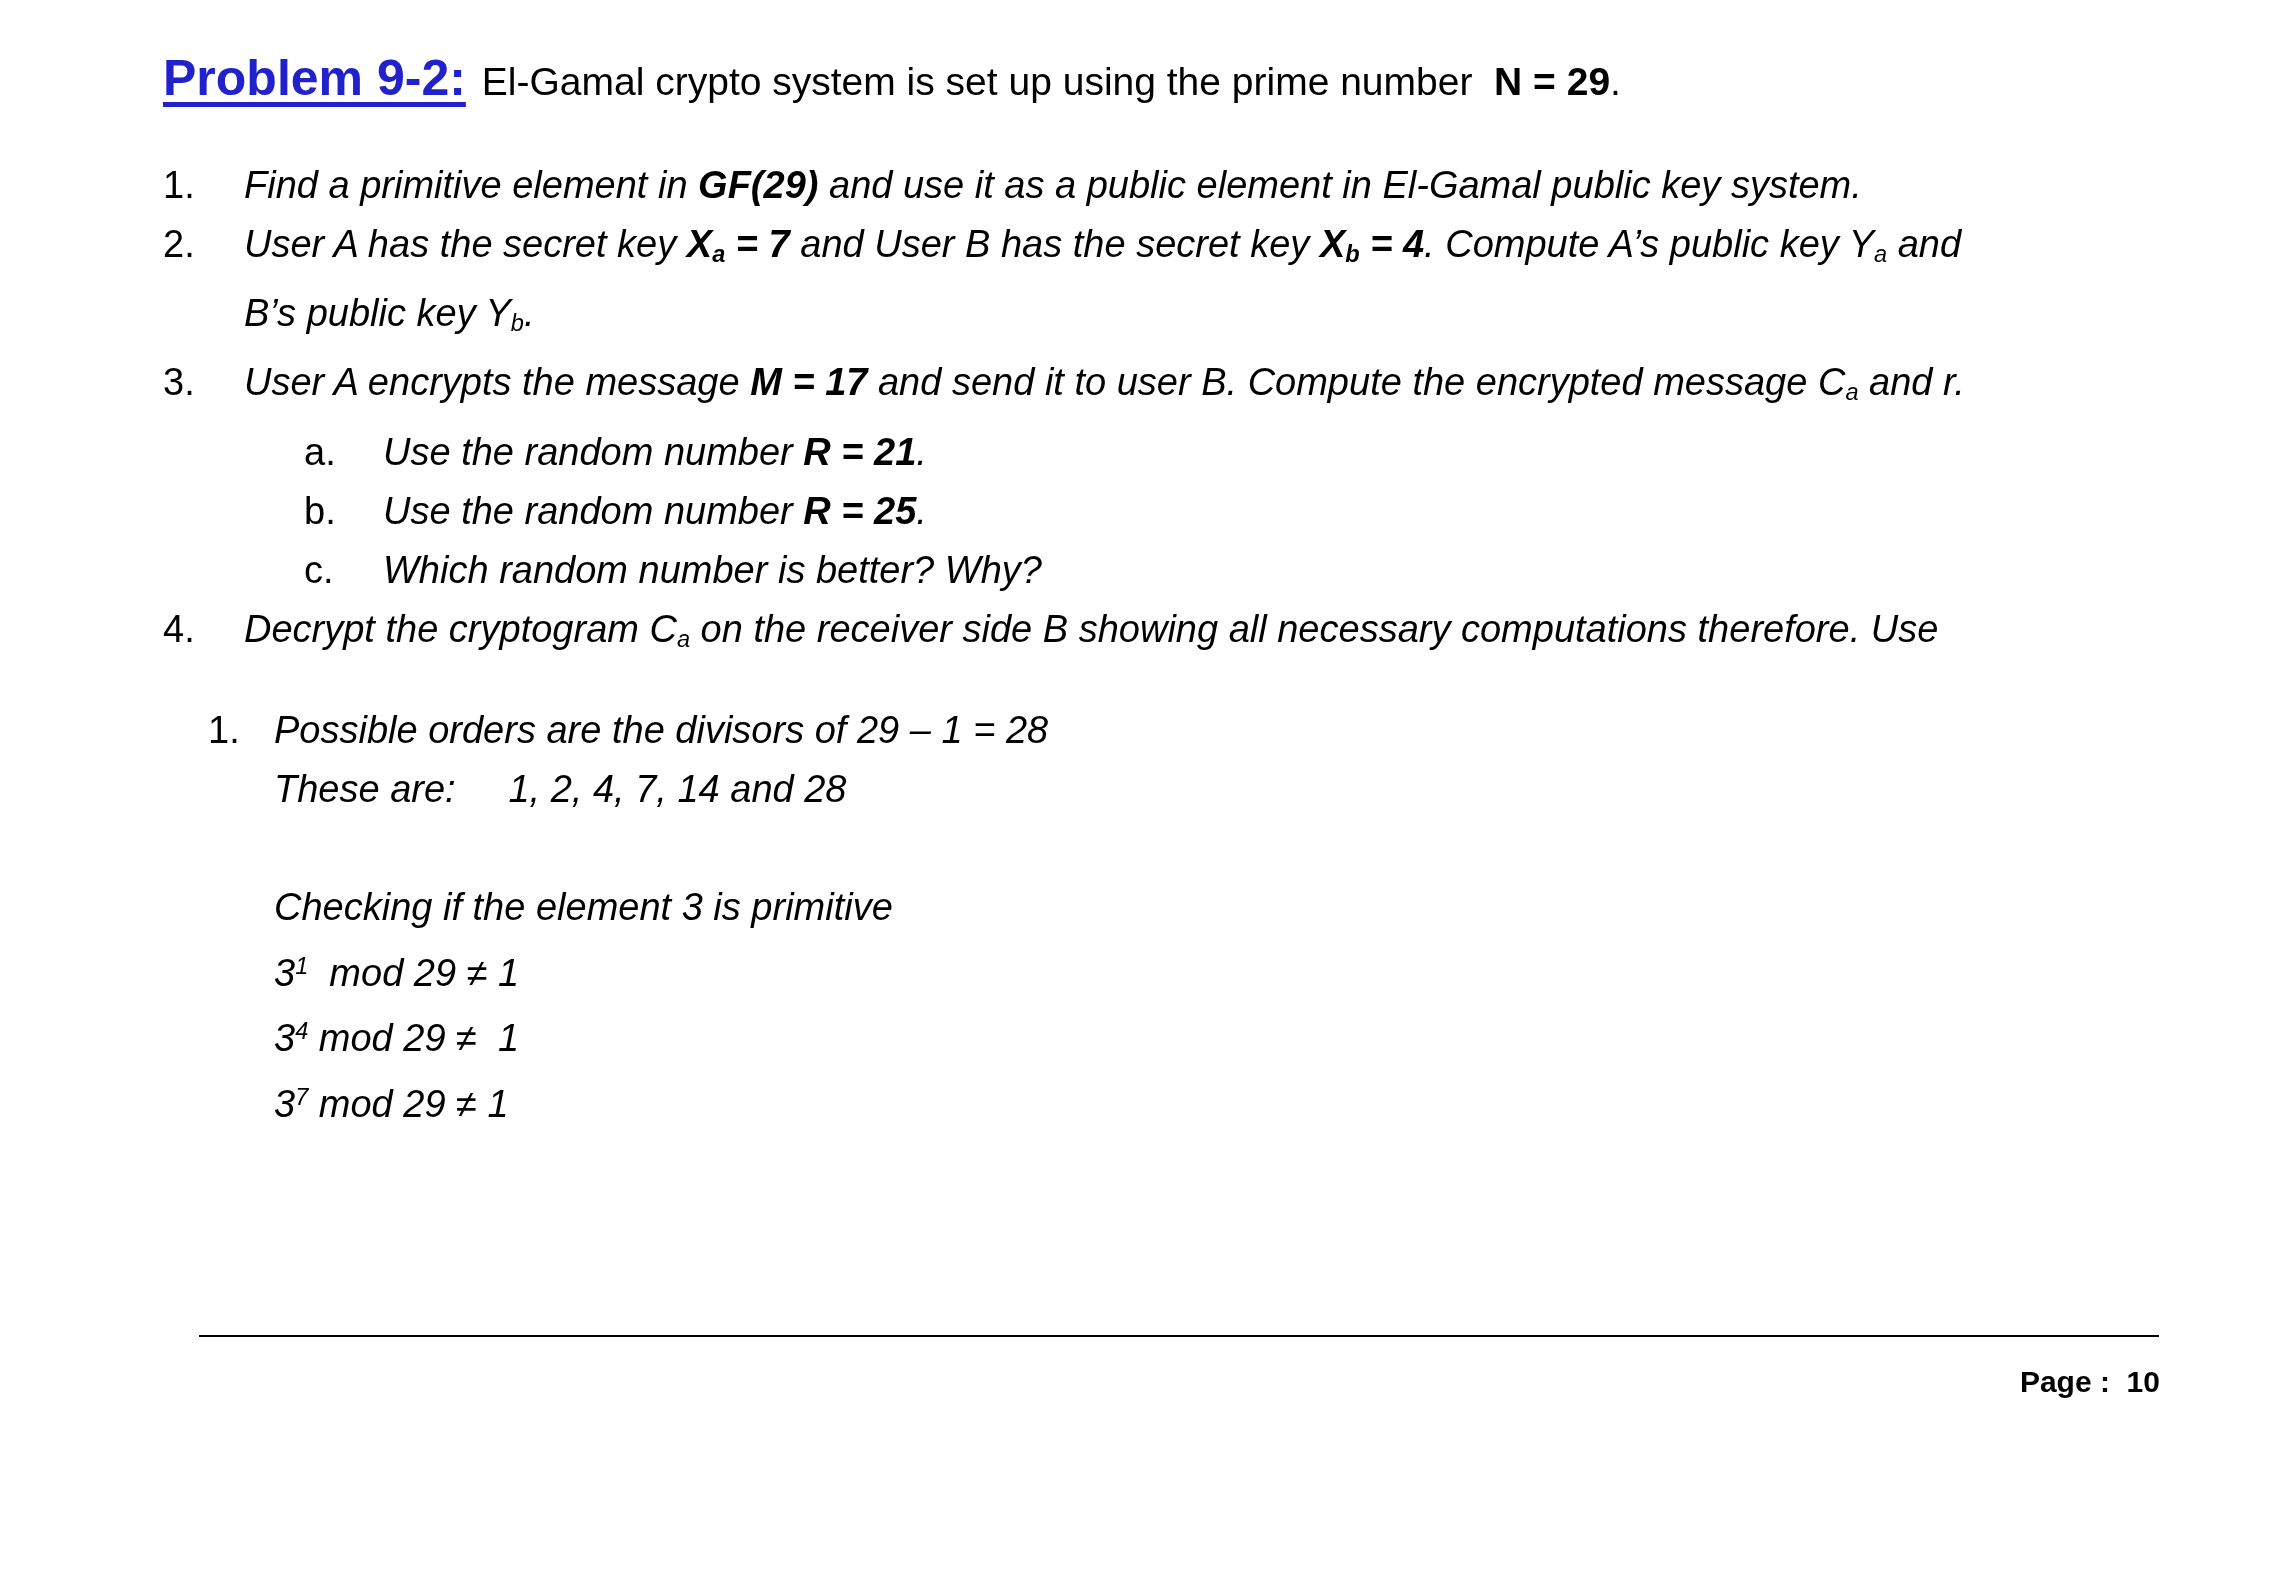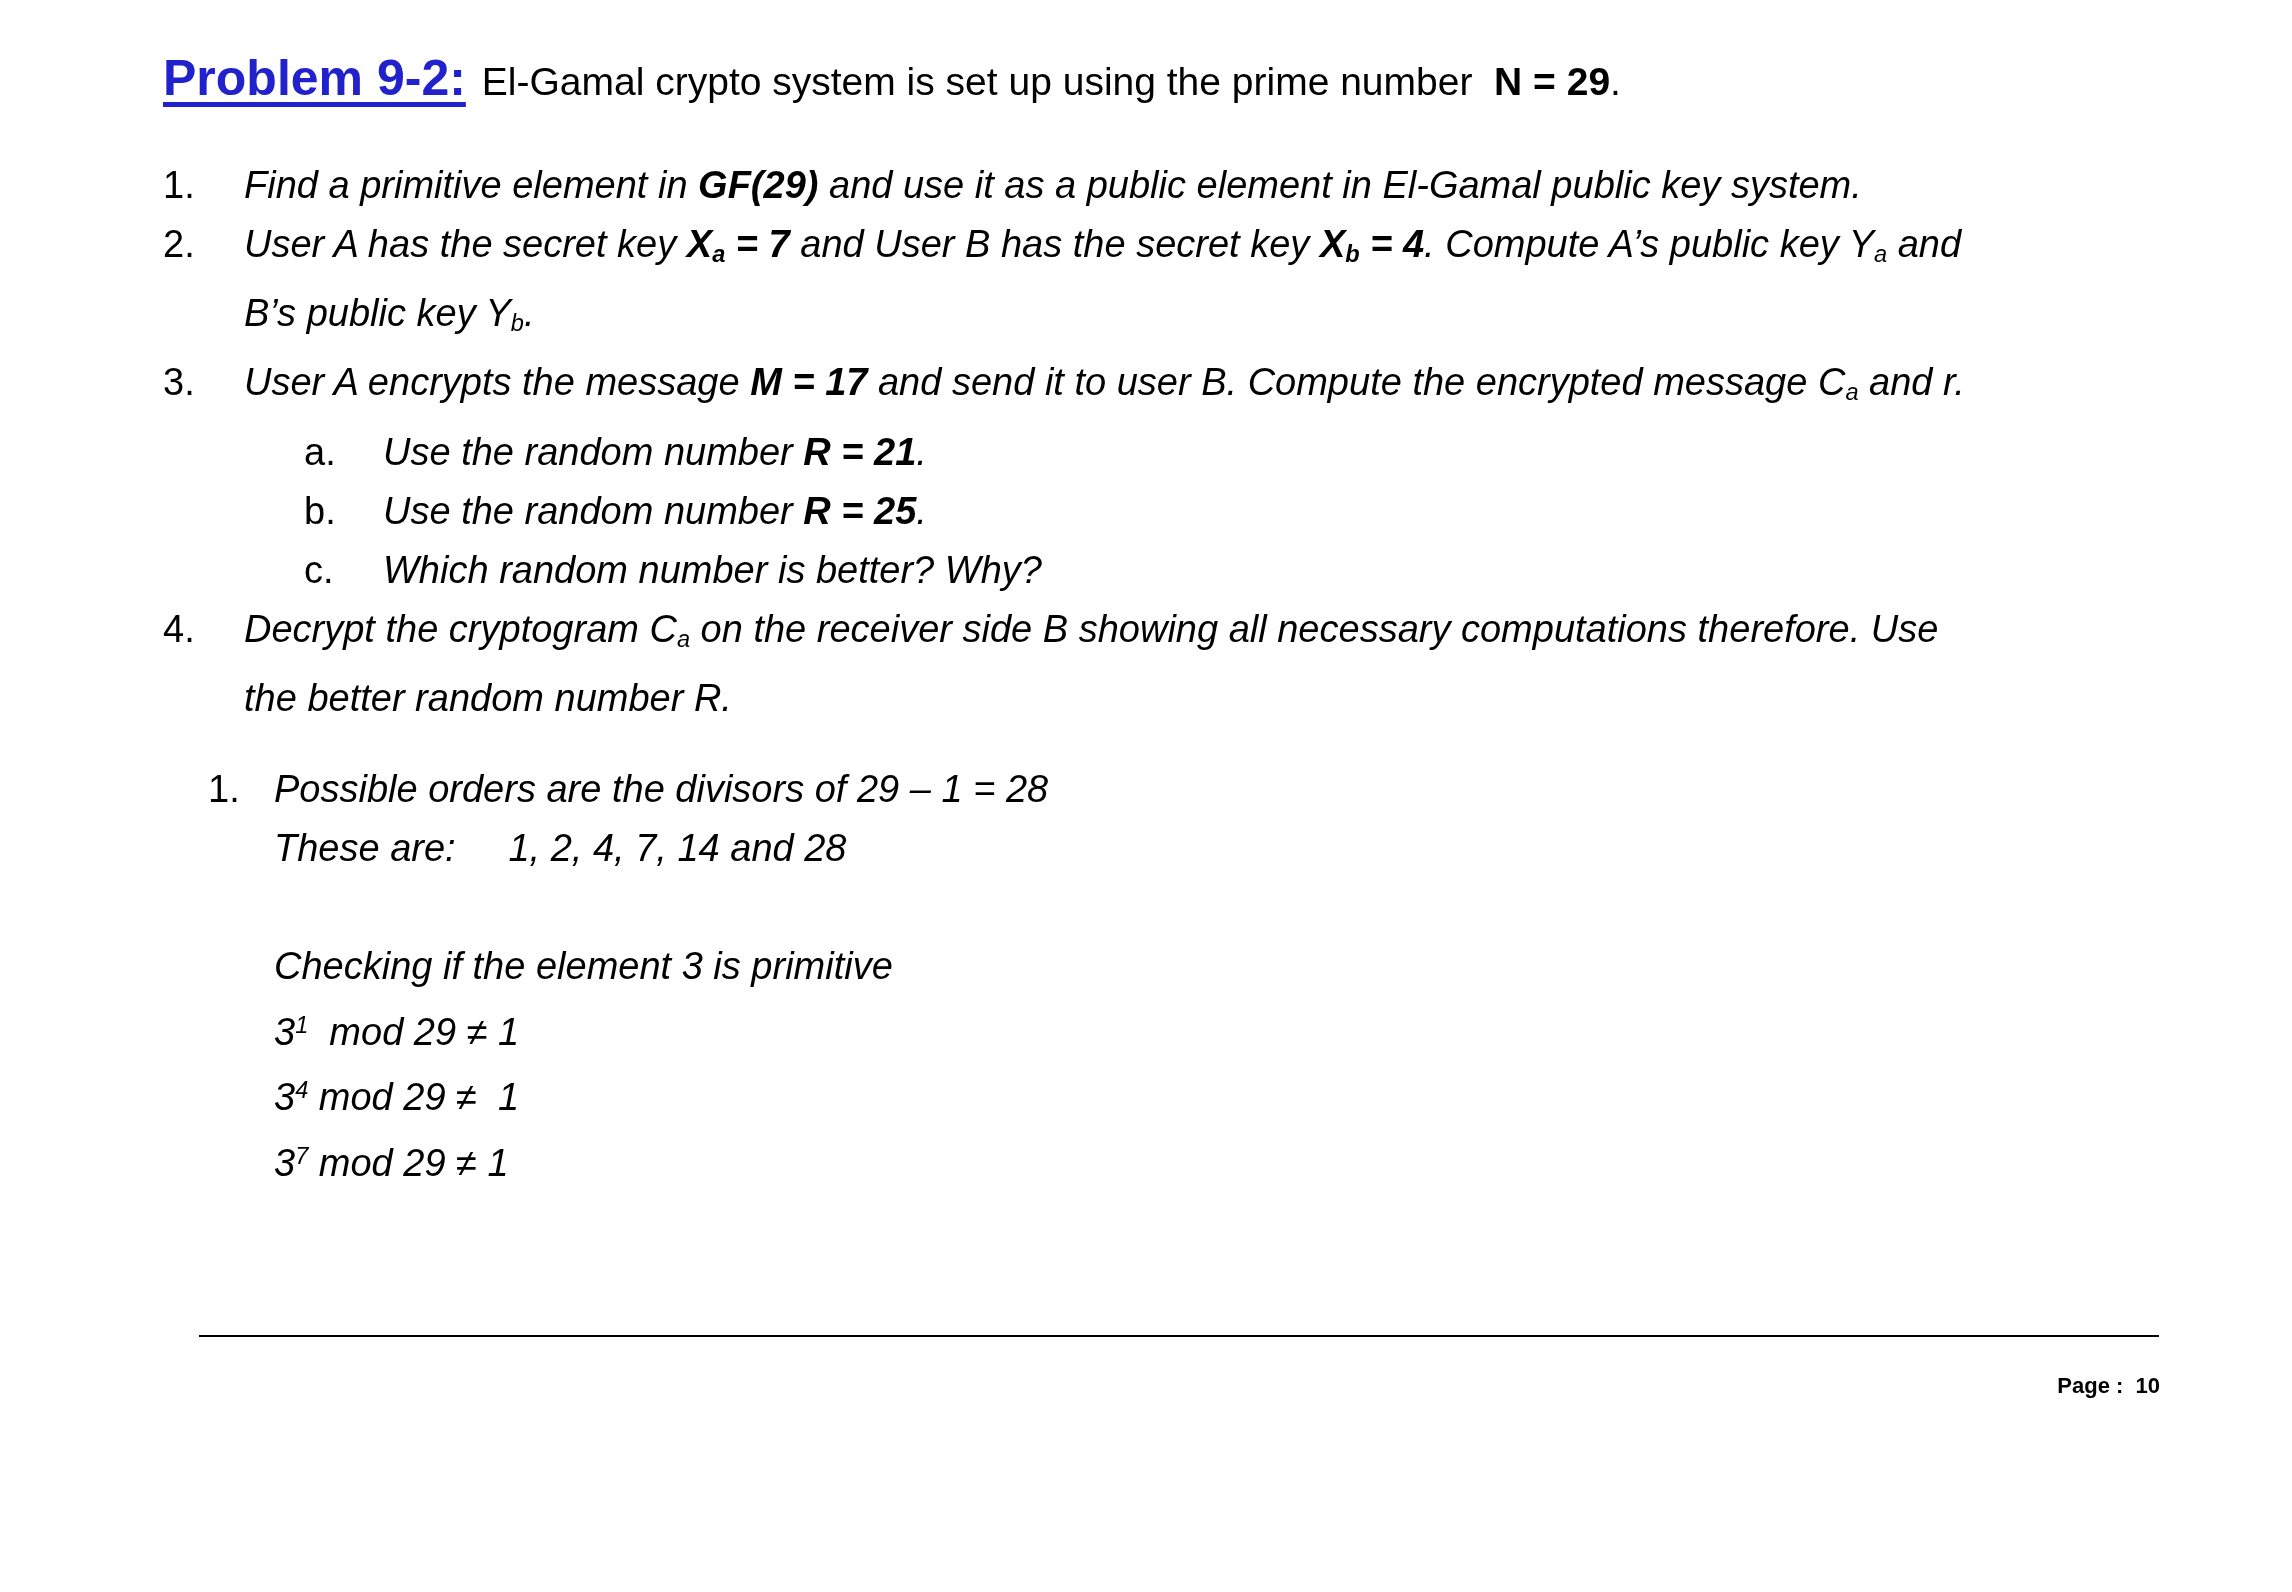--- a/index.html
+++ b/index.html
@@ -66,21 +66,21 @@
     left: 199px;
     right: 134px;
     bottom: 111px;
     border-top: 2.7px solid #000000;
   }
   .page-label {
     position: absolute;
     right: 133px;
     bottom: 49px;
     font-weight: bold;
-    font-size: 22px;
+    font-size: 30px;
     white-space: pre;
   }
 </style>
 </head>
 <body>
 
 <div class="page">
 
   <div class="title-line"><span class="doc-heading">Problem 9-2:</span><span class="intro-text"><span>El-Gamal crypto system is set up using the prime number  </span><span class="b">N = 29</span><span>.</span></span></div>
 
@@ -109,21 +109,21 @@
     <span class="txt"><span>Use the random number </span><span class="b">R = 25</span><span>.</span></span>
   </div>
 
   <div class="row indent1">
     <span class="marker">c.</span>
     <span class="txt"><span>Which random number is better? Why?</span></span>
   </div>
 
   <div class="row">
     <span class="marker">4.</span>
-    <span class="txt"><span>Decrypt the cryptogram C</span><span class="sub">a</span><span> on the receiver side B showing all necessary computations therefore. Use</span><br><span>the better random number R.</span></span>
+    <span class="txt"><span>Decrypt the cryptogram C</span><span class="sub">a</span><span> on the receiver side B showing all necessary computations therefore. Use</span><br></span>
   </div>
 
 
   <div class="solution-rows">
 
     <div class="row">
       <span class="marker">1.</span>
       <span class="txt"><span>Possible orders are the divisors of 29 – 1 = 28</span></span>
     </div>
 

